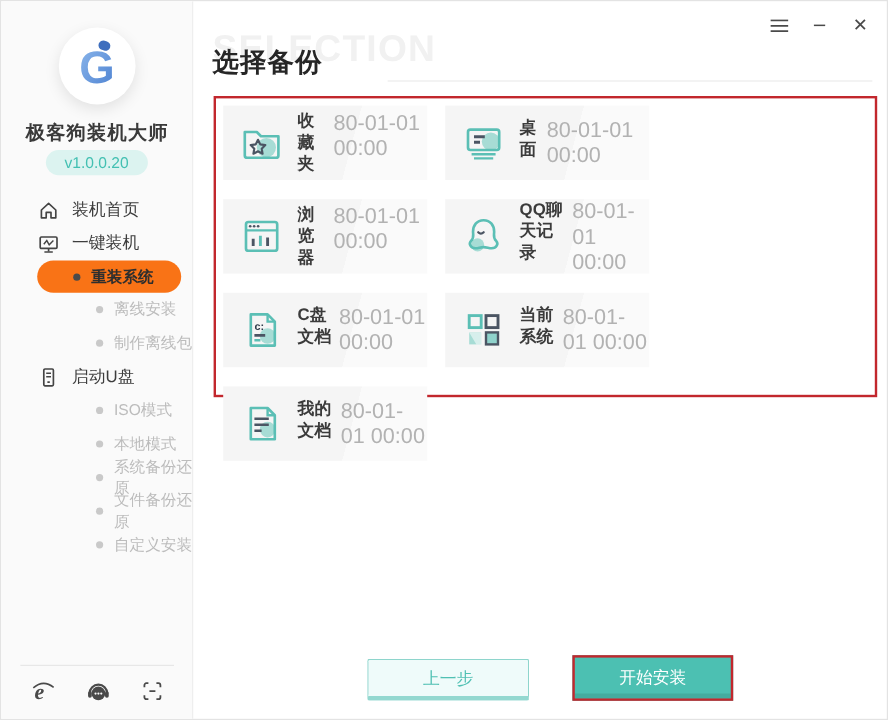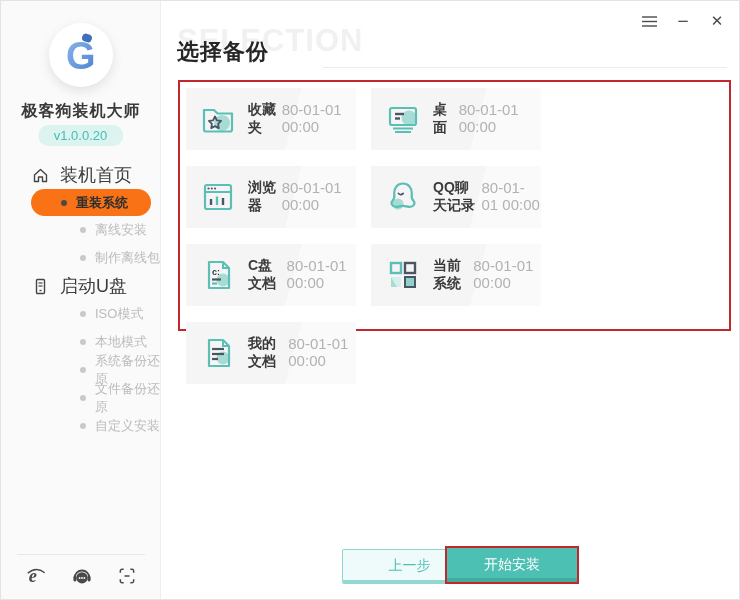--- a/index.html
+++ b/index.html
@@ -26,21 +26,21 @@
     position:absolute; top:100px; width:160px; text-align:center;
     font-size:16px; font-weight:700; color:#3a3a3a; letter-spacing:1px;
   }
   .version-pill {
     position:absolute; top:124px; left:50%; transform:translateX(-50%);
     background:#dcf3f0; color:#43c0b2; font-size:13px;
     padding:3px 16px; border-radius:11px; white-space:nowrap;
   }
   .menu { list-style:none; position:absolute; top:160px; left:0; width:160px; }
   .menu li { height:28px; display:flex; align-items:center; cursor:default; }
-  .menu li.top { padding-left:31px; font-size:18px; color:#3d3d3d; }
+  .menu li.top { padding-left:31px; font-size:14px; color:#3d3d3d; }
   .menu li.top .mi { width:17px; height:17px; margin-right:11px; flex:0 0 auto; }
   .menu li.sub { padding-left:79px; font-size:13px; color:#bcbcbc; }
   .menu li.sub .dot { width:6px; height:6px; border-radius:50%; background:#c9c9c9; margin-right:9px; flex:0 0 auto; }
   .menu li.sub.active {
     margin:0 10px 0 30px; padding-left:30px; height:27px;
     background:#f97316; border-radius:14px; color:#2e2e2e; font-weight:700;
   }
   .menu li.sub.active .dot { background:#4a4a4a; }
   .side-divider { position:absolute; bottom:46px; left:16px; width:128px; height:1px; background:#e7e7e7; }
   .side-footer {
@@ -76,31 +76,31 @@
     display:flex; flex-wrap:wrap; align-content:flex-start; gap:16px 15px;
     z-index:1; background:transparent;
   }
   .card {
     width:170px; height:62px; background:linear-gradient(105deg,#f5f5f5 62%,#fafafa 62%);
     display:flex; align-items:center; cursor:pointer;
   }
   .card .cicon { width:40px; height:40px; margin:0 10px 0 12px; flex:0 0 auto; }
   .card .ctext { display:flex; flex-direction:row; gap:3px; }
   .card .cname { font-size:14px; color:#3b3b3b; font-weight:700; }
-  .card .ctime { font-size:15px; color:#b2b2b2; }
+  .card .ctime { font-size:18px; color:#b2b2b2; }
 
   
   .btn-prev {
     position:absolute; left:305px; top:548px; width:135px; height:35px;
     background:#effbfa; border:1px solid #8ed5cc; border-bottom:4px solid #93d8d0;
     color:#50c0b3; font-size:14px; text-align:center; line-height:30px;
-    border-radius:2px; cursor:pointer; z-index:2;margin-left:36px;
+    border-radius:2px; cursor:pointer; z-index:2;
   }
   .btn-start {
-    position:absolute; left:444px; top:545px; width:134px; height:38px;
+    position:absolute; left:476px; top:545px; width:134px; height:38px;
     background:#4cc0b2; border:2px solid #c2272d;
     box-shadow:inset 0 -4px 0 rgba(0,0,0,.10);
     color:#ffffff; font-size:14px; text-align:center; line-height:32px;
     cursor:pointer; z-index:2;
   }
 </style>
 </head>
 <body>
 
 <div class="sidebar">
@@ -119,20 +119,29 @@
   <div class="app-name">极客狗装机大师</div>
   <div class="version-pill">v1.0.0.20</div>
 
   <ul class="menu">
     <li class="top">
       <svg class="mi" viewBox="0 0 17 17">
           <path d="M2.5 8 L8.5 2.5 L14.5 8 V14.5 H10.5 V10 H6.5 V14.5 H2.5 Z" fill="none" stroke="#444" stroke-width="1.4" stroke-linejoin="round"></path>
         </svg>
       <span>装机首页</span>
     </li>
+    <li class="top">
+      <svg class="mi" viewBox="0 0 17 17">
+          <rect x="1.5" y="2.5" width="14" height="9.5" rx="1" fill="none" stroke="#444" stroke-width="1.4"></rect>
+          <polyline points="4.5,8.5 7,5.5 9,9 12.5,5.5" fill="none" stroke="#444" stroke-width="1.2"></polyline>
+          <line x1="8.5" y1="12" x2="8.5" y2="14.5" stroke="#444" stroke-width="1.4"></line>
+          <line x1="5" y1="15" x2="12" y2="15" stroke="#444" stroke-width="1.4"></line>
+        </svg>
+      <span>一键装机</span>
+    </li>
     <li class="sub active">
       <span class="dot"></span>
       <span>重装系统</span>
     </li>
     <li class="sub">
       <span class="dot"></span>
       <span>离线安装</span>
     </li>
     <li class="sub">
       <span class="dot"></span>

